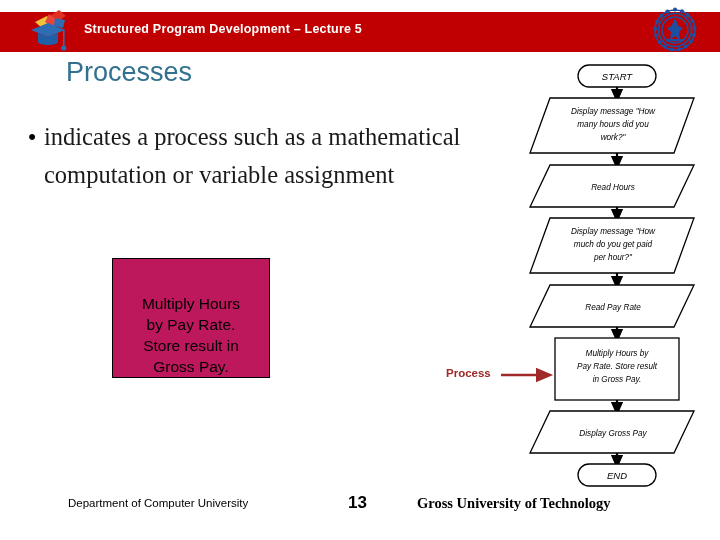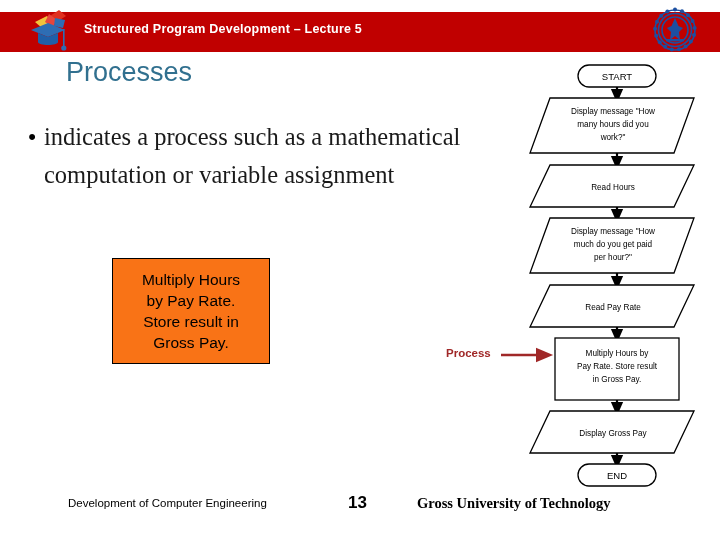--- a/index.html
+++ b/index.html
@@ -84,43 +84,44 @@
     color: #1a1a1a;
     font-family: Liberation Serif, serif;
   }
 
   
   .example-box {
     position: absolute;
     left: 112px;
     top: 258px;
     width: 158px;
-    height: 106px;
+    height: 120px;
     border: 1.4px solid #000000;
     box-sizing: border-box;
     display: flex;
-    align-items: center;
+    align-items: flex-end;
     justify-content: center;
-    background: #f97316;
+    background: #be185d;
   }
   .example-box-text {
     font-size: 15.5px;
     line-height: 21px;
     text-align: center;
     color: #000000;
     white-space: pre-line;
   }
 
   
   .flow {
     position: absolute;
     left: 500px;
     top: 55px;
     width: 220px;
     height: 440px;
+    font-style: italic;
   }
   .flow svg { display: block; }
   .flow-label {
     font-family: "Liberation Sans", sans-serif;
     font-size: 8.2px;
     fill: #000000;
   }
   .flow-label-term {
     font-family: "Liberation Sans", sans-serif;
     font-size: 9.5px;
@@ -133,21 +134,21 @@
   }
   .flow-arrow-line {
     stroke: #000000;
     stroke-width: 2.2;
   }
 
   
   .process-callout {
     position: absolute;
     left: 446px;
-    top: 344px;
+    top: 364px;
     width: 110px;
     height: 24px;
   }
   .process-label {
     position: absolute;
     left: 0px;
     top: 3px;
     font-size: 11.5px;
     font-weight: bold;
     color: #A02828;
@@ -313,15 +314,15 @@
   <svg class="process-arrow" width="56" height="22" viewBox="0 0 56 22">
     <defs>
       <marker id="rar" markerWidth="8" markerHeight="8" refX="3.4" refY="3.6" orient="auto">
         <path d="M0,0.6 L7.2,3.6 L0,6.6 Z" fill="#A02828"></path>
       </marker>
     </defs>
     <line x1="1" y1="11" x2="44" y2="11" stroke="#A02828" stroke-width="2.4" marker-end="url(#rar)"></line>
   </svg>
 </div>
 
-<div class="footer-dept">Development of Computer Engineering</div>
+<div class="footer-dept">Department of Computer University</div>
 <div class="footer-page">13</div>
 <div class="footer-univ">Gross University of Technology</div>
 
 </body></html>

